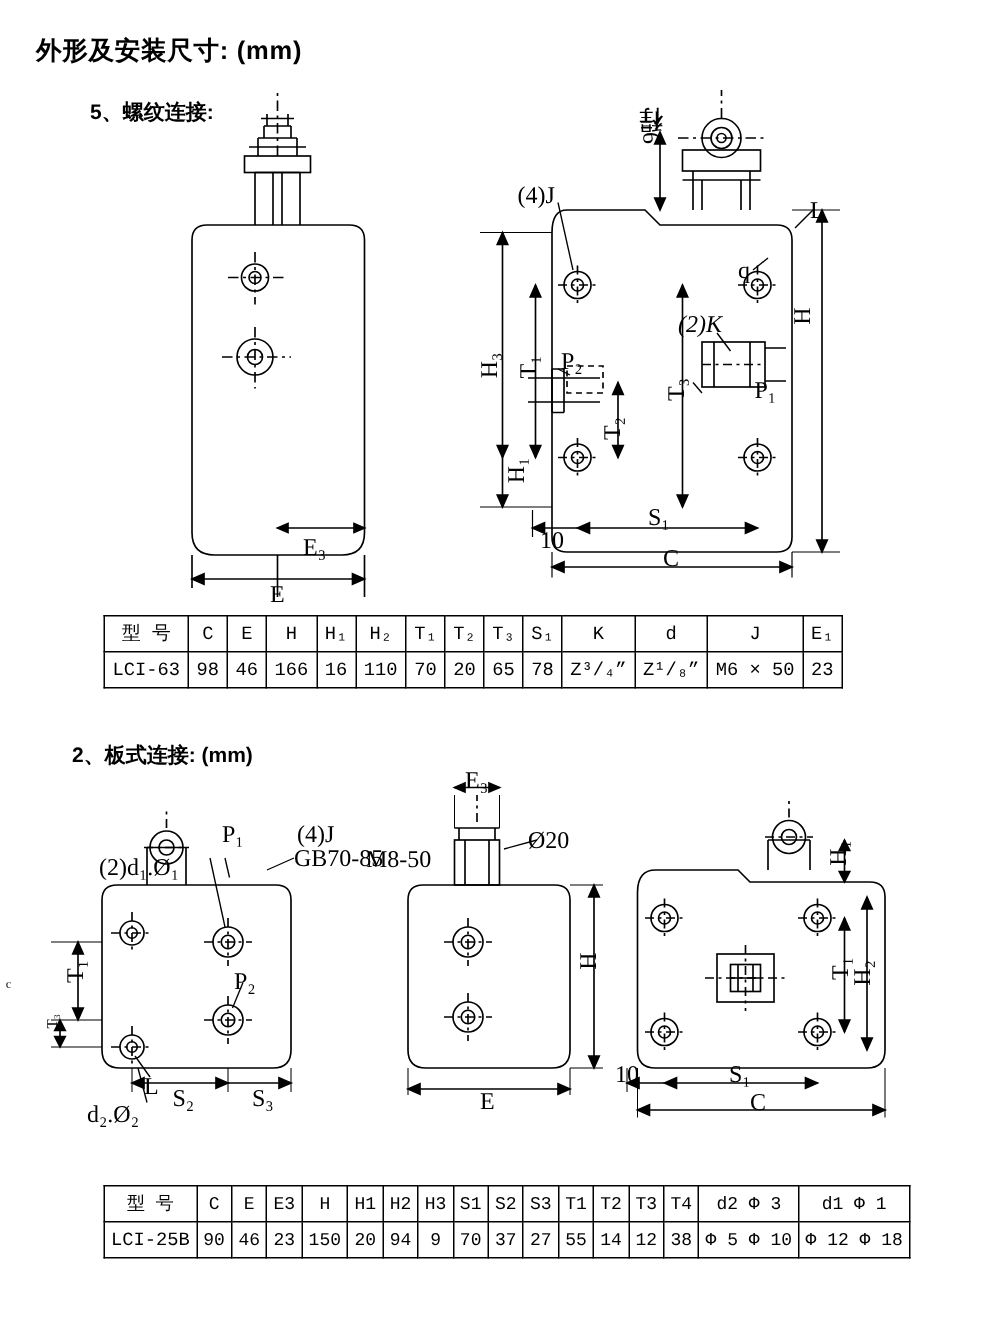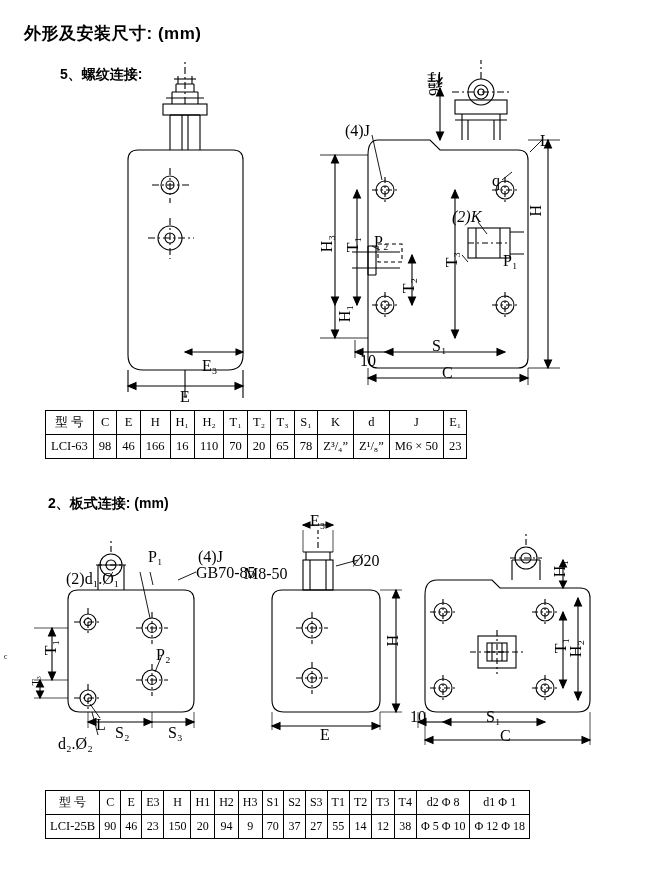--- a/index.html
+++ b/index.html
@@ -24,21 +24,22 @@
     font-weight:bold;font-size:14px;
   }
   .sub1{left:60px;top:66px;}
   .sub2{left:48px;top:495px;}
 
   
   table.spec{
     position:absolute;
     border-collapse:collapse;
     font-size:12.5px;
-    font-family:Liberation Serif, serif;
+    font-family:Liberation Mono, monospace;
+    margin-left:24px;
   }
   table.spec td,table.spec th{
     border:1px solid #000;
     text-align:center;
     padding:2px 3px;
     height:19px;
     font-weight:normal;
     white-space:nowrap;
   }
   table.spec th{font-weight:normal;}
@@ -418,21 +419,21 @@
         <th>H1</th>
         <th>H2</th>
         <th>H3</th>
         <th>S1</th>
         <th>S2</th>
         <th>S3</th>
         <th>T1</th>
         <th>T2</th>
         <th>T3</th>
         <th>T4</th>
-        <th>d2 Φ 8</th>
+        <th>d2 Φ 3</th>
         <th>d1 Φ 1</th>
       </tr>
     </thead>
     <tbody>
       <tr>
         <td class="modelcell">LCI-25B</td>
         <td>90</td>
         <td>46</td>
         <td>23</td>
         <td>150</td>

